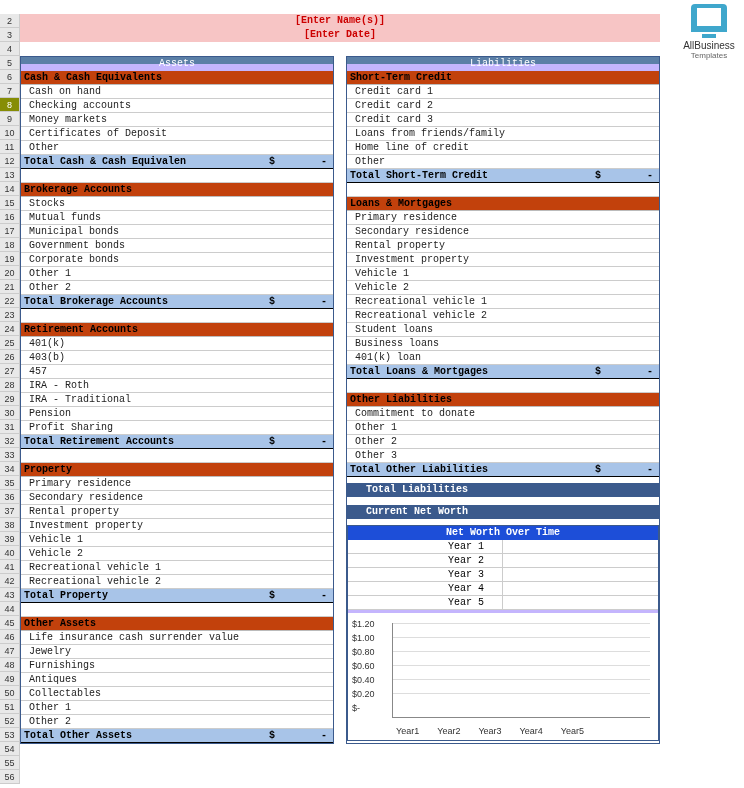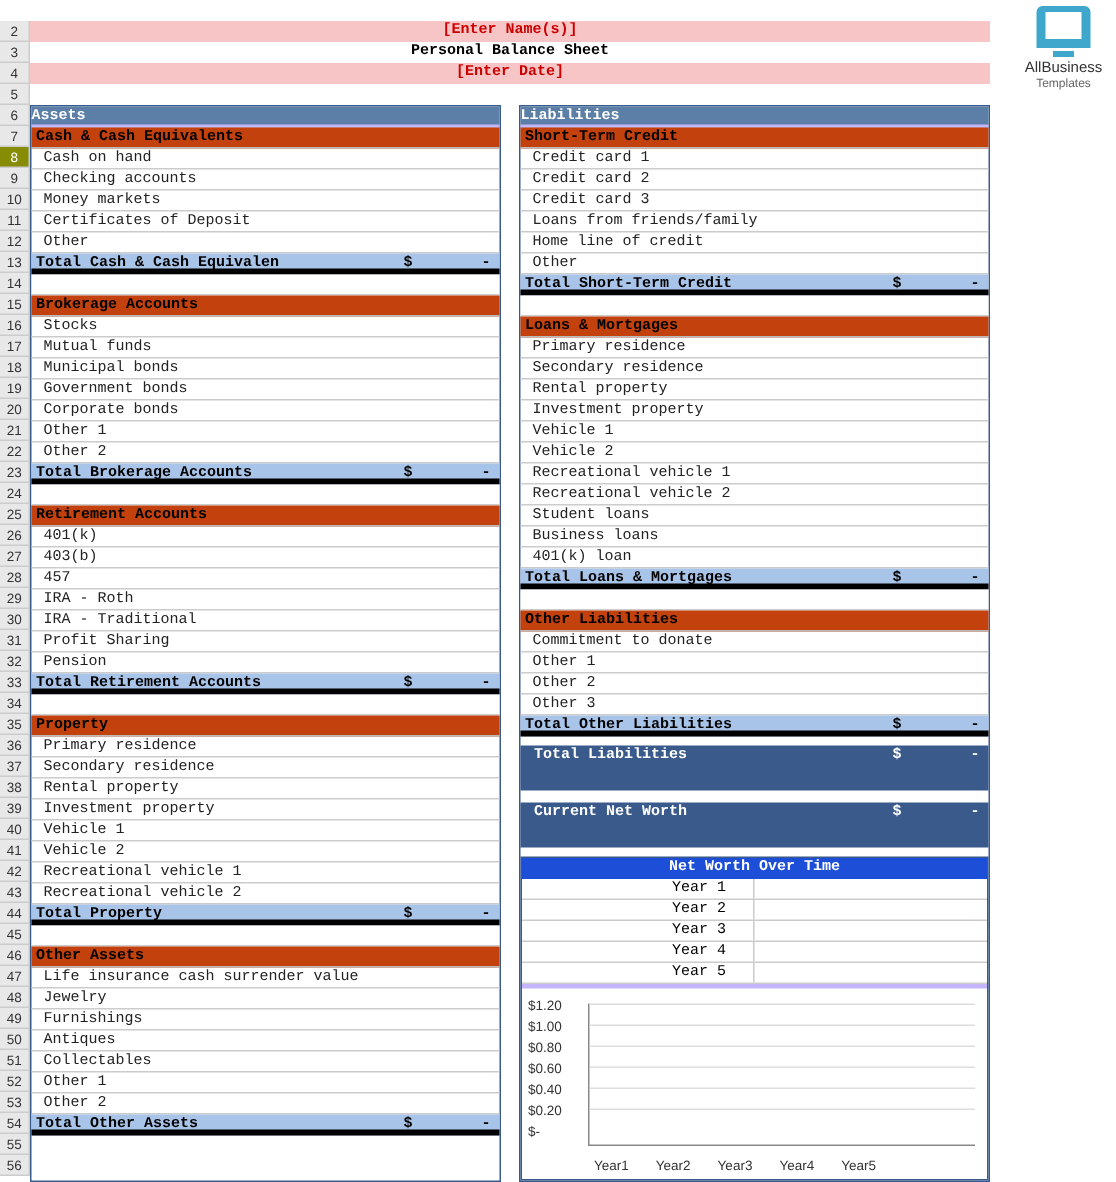--- a/index.html
+++ b/index.html
@@ -48,24 +48,25 @@
     text-align: center;
     font-weight: bold;
     color: #000;
   }
   .spacer { height: 14px; }
   .cols { display: flex; gap: 12px; }
   .col { flex: 1; border: 1px solid #3b5a8c; background: #fff; }
   .section-top {
     background: #5b7fa6;
     color: #fff;
-    font-weight: bold;
-    height: 14px;
-    line-height: 14px;
-    border-bottom: 2px solid #c4b5fd;
+    text-align: center;
+    font-weight: normal;
+    height: 14px;
+    line-height: 14px;
+    border-bottom: 7px solid #c4b5fd;
   }
   .cat {
     background: #c2410c;
     font-weight: bold;
     height: 14px;
     line-height: 14px;
     padding-left: 3px;
     border-bottom: 1px solid #bbb;
   }
   .item {
@@ -74,34 +75,35 @@
     padding-left: 8px;
     border-bottom: 1px solid #ccc;
     color: #222;
   }
   .total {
     background: #a8c4e8;
     font-weight: bold;
     height: 14px;
     line-height: 14px;
     padding-left: 3px;
-    border-bottom: 4px solid #000000;
+    border-bottom: 1px solid #000000;
     display: flex;
   }
   .total .tlbl { flex: 1; }
   .total .tsym { width: 40px; text-align: left; }
   .total .tval { width: 24px; text-align: right; padding-right: 6px; }
   .grand {
     background: #3b5a8c;
     color: #fff;
     font-weight: bold;
-    height: 30px;
-    line-height: 14px;
-    padding-left: 9px;
+    height: 14px;
+    line-height: 14px;
+    padding-left: 19px;
     display: flex;
+    flex-direction: column;
   }
   .grand .tlbl { flex: 1; }
   .grand .tsym { width: 40px; }
   .grand .tval { width: 24px; text-align: right; padding-right: 6px; }
   .nw-box { margin-top: 6px; border: 1px solid #3b5a8c; }
   .nw-hdr {
     background: #1d4ed8;
     color: #fff;
     font-weight: bold;
     text-align: center;
@@ -234,21 +236,20 @@
     <div>52</div>
     <div>53</div>
     <div>54</div>
     <div>55</div>
     <div>56</div>
   </div>
 
 <div class="sheet">
   <div class="spacer"></div>
   <div class="hdr-pink">[Enter Name(s)]</div>
-  <div class="hdr-title">Personal Balance Sheet</div>
   <div class="hdr-pink">[Enter Date]</div>
   <div class="spacer"></div>
 
   <div class="cols">
     <div class="col">
       <div class="section-top">Assets</div>
       <div id="assets-body">
           <div class="cat">Cash &amp; Cash Equivalents</div>
           <div class="item">Cash on hand</div>
           <div class="item">Checking accounts</div>
@@ -274,22 +275,22 @@
             <span class="tsym">$</span>
             <span class="tval">-</span>
           </div>
           <div class="item" style="background: rgb(255, 255, 255);"></div>
           <div class="cat">Retirement Accounts</div>
           <div class="item">401(k)</div>
           <div class="item">403(b)</div>
           <div class="item">457</div>
           <div class="item">IRA - Roth</div>
           <div class="item">IRA - Traditional</div>
+          <div class="item">Pension</div>
           <div class="item">Profit Sharing</div>
-          <div class="item">Pension</div>
           <div class="total">
             <span class="tlbl">Total Retirement Accounts</span>
             <span class="tsym">$</span>
             <span class="tval">-</span>
           </div>
           <div class="item" style="background: rgb(255, 255, 255);"></div>
           <div class="cat">Property</div>
           <div class="item">Primary  residence</div>
           <div class="item">Secondary residence</div>
           <div class="item">Rental property</div>

